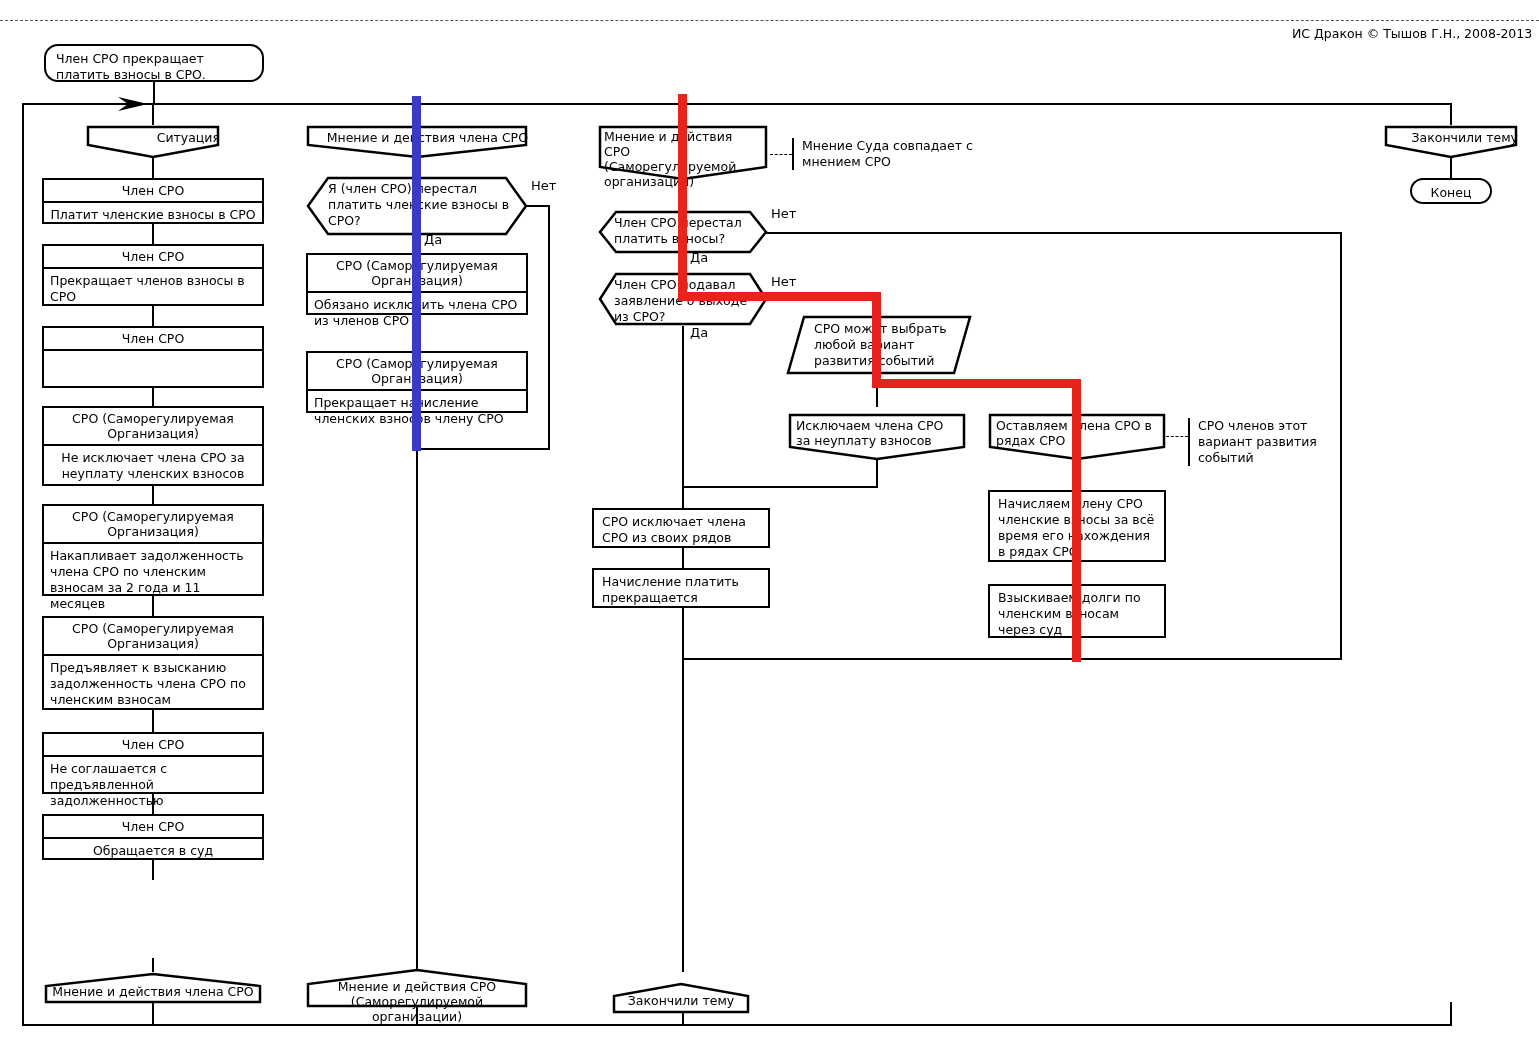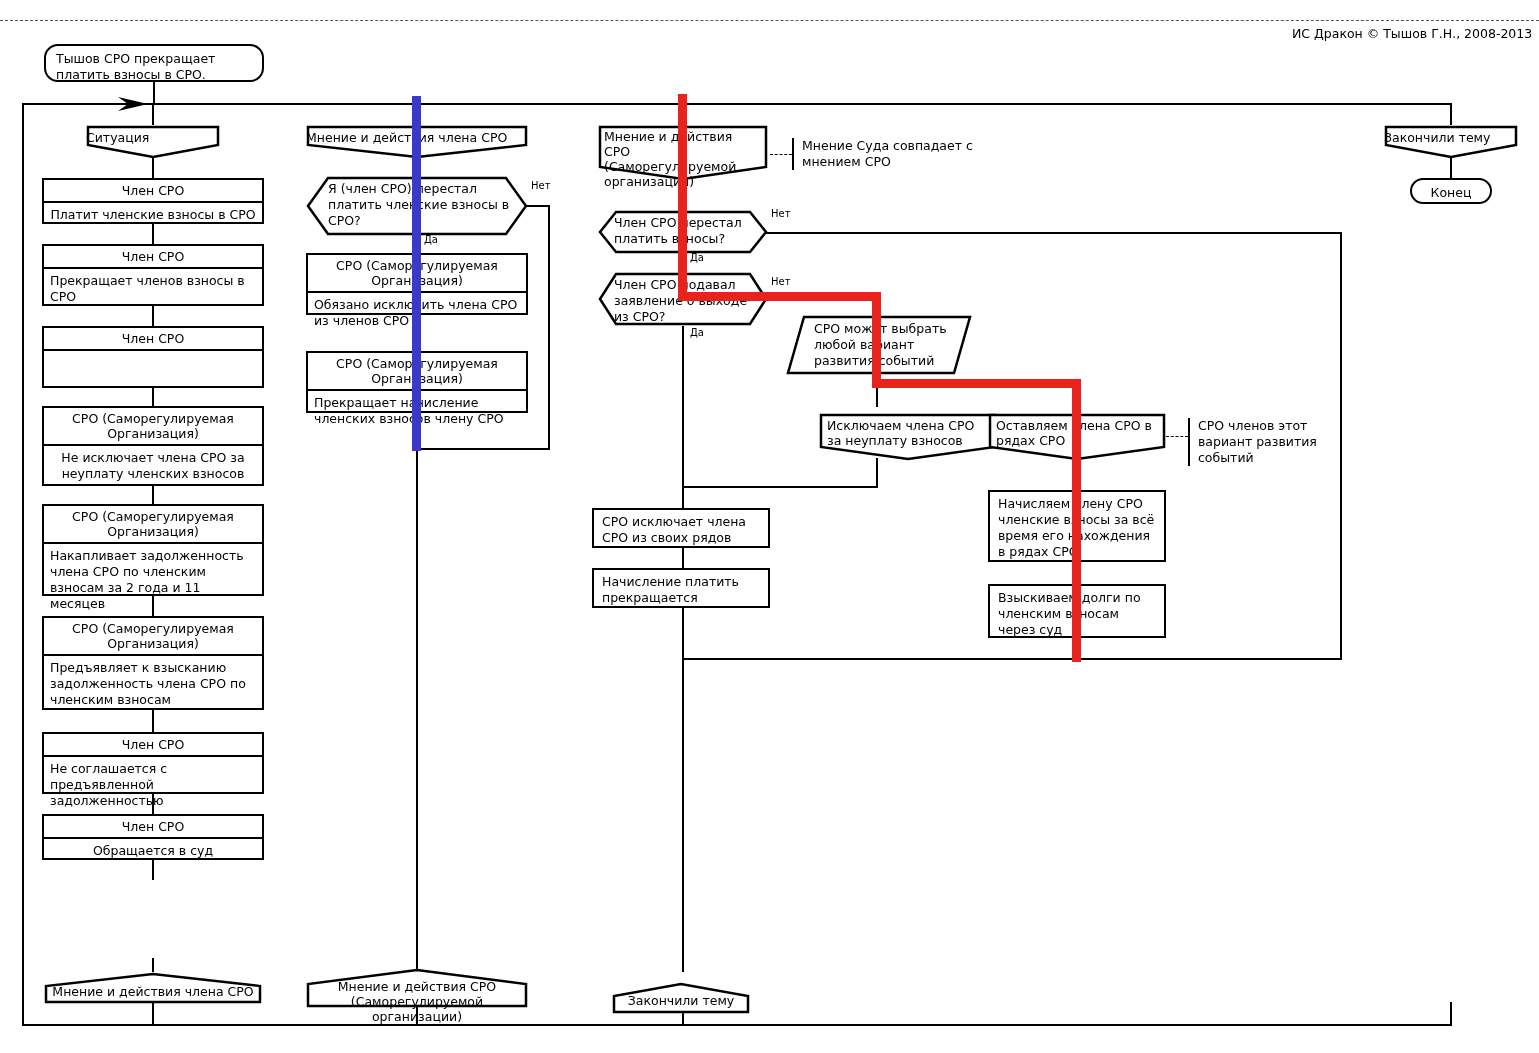--- a/index.html
+++ b/index.html
@@ -6,36 +6,36 @@
   body{font-family:"DejaVu Sans","Liberation Sans",sans-serif;}
   #canvas{position:relative;width:1539px;height:1053px;background:#fff;overflow:hidden;}
 
   
   .ln{position:absolute;background:#000;}
   .hl{height:2px;}
   .vl{width:2px;}
   .redl{position:absolute;background:#e8221c;}
   .bluel{position:absolute;background:#3b39c8;}
 
-  .txt{position:absolute;color:#000;font-size:10px;line-height:15px;white-space:pre-wrap;}
+  .txt{position:absolute;color:#000;font-size:13px;line-height:15px;white-space:pre-wrap;}
 
   
   .act{position:absolute;border:2px solid #000;background:#fff;box-sizing:border-box;}
   .act .hd{border-bottom:2px solid #000;text-align:center;padding:3px 5px 3px;font-size:12.5px;line-height:15px;}
   .act .bd{padding:4px 6px 4px;font-size:12.5px;line-height:16px;}
   .act.ctr .bd{text-align:center;}
 
   
   .pbox{position:absolute;border:2px solid #000;background:#fff;box-sizing:border-box;
         font-size:12.5px;line-height:16px;padding:4px 8px;}
 
   
   .shelf{position:absolute;}
   .shelf svg{position:absolute;left:0;top:0;overflow:visible;}
-  .shelf .lb{position:absolute;left:0;right:0;text-align:left;font-size:12.5px;line-height:15px;}
+  .shelf .lb{position:absolute;left:0;right:0;text-align:right;font-size:12.5px;line-height:15px;}
 
   
   .addr{position:absolute;}
   .addr svg{position:absolute;left:0;top:0;overflow:visible;}
   .addr .lb{position:absolute;left:0;right:0;text-align:center;font-size:12.5px;line-height:15px;}
 
   
   .dec{position:absolute;}
   .dec svg{position:absolute;left:0;top:0;overflow:visible;}
   .dec .lb{position:absolute;font-size:12.5px;line-height:16px;}
@@ -59,21 +59,21 @@
   .hdrtext{position:absolute;font-size:12.5px;line-height:15px;}
 </style>
 </head>
 <body>
 
 <div id="canvas">
 
   <div class="toprule" style="left:0;top:20px;width:1539px;"></div>
   <div class="hdrtext" style="left:1292px;top:26px;">ИС Дракон © Тышов Г.Н., 2008-2013</div>
 
-  <div class="term" style="left:44px;top:44px;width:220px;height:38px;">Тышов СРО прекращает платить взносы в СРО.</div>
+  <div class="term" style="left:44px;top:44px;width:220px;height:38px;">Член СРО прекращает платить взносы в СРО.</div>
 
   <div class="ln vl" style="left:153px;top:82px;height:22px;"></div>
 
   <svg style="position:absolute;left:118px;top:94px;width:40px;height:20px;">
     <polygon points="0,3 30,10 0,17 10,10" fill="#000"></polygon>
   </svg>
 
   <div class="ln hl" style="left:22px;top:103px;width:1430px;"></div>
 
   <div class="ln vl" style="left:22px;top:103px;height:923px;"></div>
@@ -236,21 +236,21 @@
   <div class="ln hl" style="left:766px;top:299px;width:112px;"></div>
   <div class="ln vl" style="left:876px;top:299px;height:108px;"></div>
 
   <div class="para" style="left:786px;top:315px;width:186px;height:60px;">
     <svg width="186" height="60" viewBox="0 0 186 60" preserveAspectRatio="none">
       <path d="M18,2 L184,2 L168,58 L2,58 Z" fill="#fff" stroke="#000" stroke-width="2.5" stroke-linejoin="miter"></path>
     </svg>
     <div class="lb" style="left:28px;top:6px;width:140px;">СРО может выбрать любой вариант развития событий</div>
   </div>
 
-  <div class="addr" style="left:788px;top:413px;width:178px;height:48px;margin-left:31px;">
+  <div class="addr" style="left:788px;top:413px;width:178px;height:48px;">
     <svg width="178" height="48" viewBox="0 0 178 48" preserveAspectRatio="none">
       <path d="M2,34 L2,2 L176,2 L176,34 L89,46 Z" fill="#fff" stroke="#000" stroke-width="2.5" stroke-linejoin="miter"></path>
     </svg>
     <div class="lb" style="left:8px;top:5px;right:8px;text-align:left;">Исключаем члена СРО за неуплату взносов</div>
   </div>
   <div class="ln vl" style="left:876px;top:458px;height:30px;"></div>
   <div class="ln hl" style="left:682px;top:486px;width:196px;"></div>
 
   <div class="ln vl" style="left:682px;top:326px;height:182px;"></div>
 

